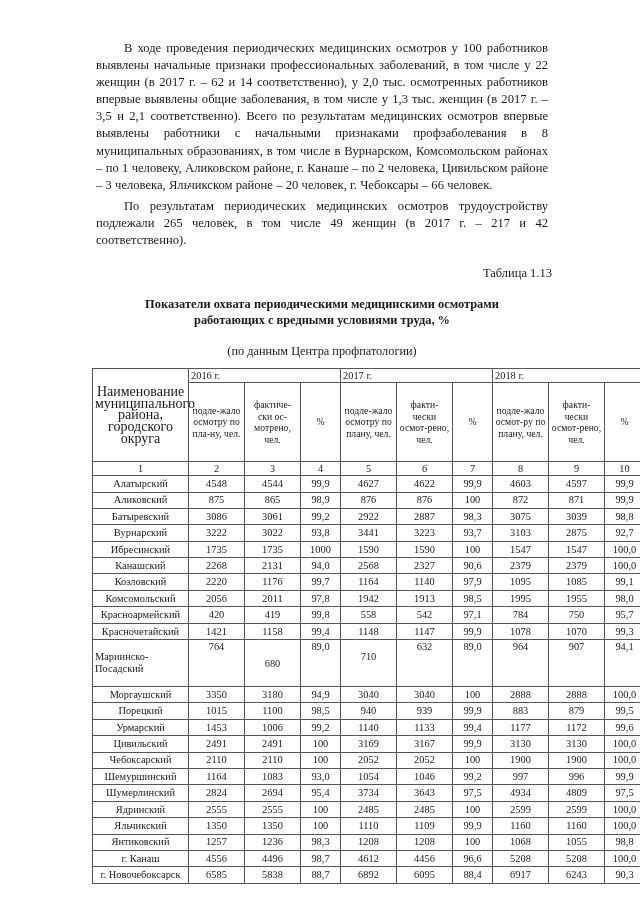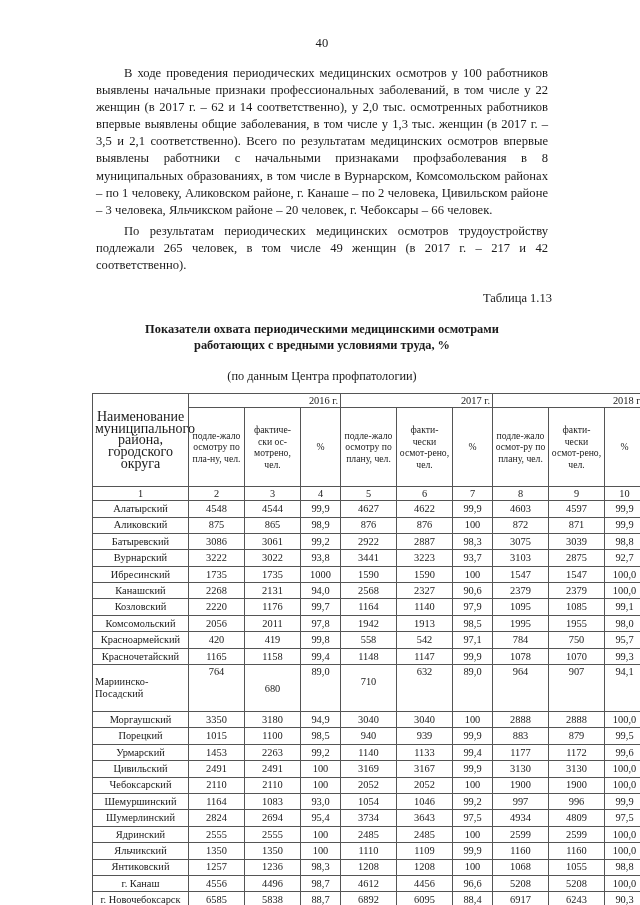--- a/index.html
+++ b/index.html
@@ -66,21 +66,21 @@
     margin: 0 auto;
   }
   table.data td, table.data th {
     border: 1px solid #555;
     padding: 0px 2px;
     vertical-align: middle;
     font-weight: normal;
     line-height: 11.6px;
   }
   th.grp {
-    text-align: right;
+    text-align: left;
     height: 13px;
     font-size: 10.4px;
   }
   th.sub {
     text-align: center;
     font-size: 9.7px;
     line-height: 11.2px;
     vertical-align: top;
     padding-top: 1px;
     height: 78px;
@@ -120,21 +120,20 @@
   .col-name { width: 96px; }
   .col-plan { width: 56px; }
   .col-fact { width: 56px; }
   .col-pct  { width: 40px; }
 </style>
 </head>
 <body>
 
 <div class="page">
 
-  <div class="page-number">40</div>
 
   <p class="body-text">В ходе проведения периодических медицинских осмотров у 100 работников выявлены начальные признаки профессиональных заболеваний, в том числе у 22 женщин (в 2017 г. – 62 и 14 соответственно), у 2,0 тыс. осмотренных работников впервые выявлены общие заболевания, в том числе у 1,3 тыс. женщин (в 2017 г. – 3,5 и 2,1 соответственно). Всего по результатам медицинских осмотров впервые выявлены работники с начальными признаками профзаболевания в 8 муниципальных образованиях, в том числе в Вурнарском, Комсомольском районах – по 1 человеку, Аликовском районе, г. Канаше – по 2 человека, Цивильском районе – 3 человека, Яльчикском районе – 20 человек, г. Чебоксары – 66 человек.</p>
   <p class="body-text">По результатам периодических медицинских осмотров трудоустройству подлежали 265 человек, в том числе 49 женщин (в 2017 г. – 217 и 42 соответственно).</p>
 
   <div class="table-label">Таблица 1.13</div>
 
   <div class="table-title">
     <div>Показатели охвата периодическими медицинскими осмотрами</div>
     <div>работающих с вредными условиями труда, %</div>
   </div>
@@ -288,21 +287,21 @@
           <td class="num">99,8</td>
           <td class="num">558</td>
           <td class="num">542</td>
           <td class="num">97,1</td>
           <td class="num">784</td>
           <td class="num">750</td>
           <td class="num">95,7</td>
         </tr>
         <tr>
           <td class="name">Красночетайский</td>
-          <td class="num">1165</td>
+          <td class="num">1421</td>
           <td class="num">1158</td>
           <td class="num">99,4</td>
           <td class="num">1148</td>
           <td class="num">1147</td>
           <td class="num">99,9</td>
           <td class="num">1078</td>
           <td class="num">1070</td>
           <td class="num">99,3</td>
         </tr>
         <tr>
@@ -337,21 +336,21 @@
           <td class="num">940</td>
           <td class="num">939</td>
           <td class="num">99,9</td>
           <td class="num">883</td>
           <td class="num">879</td>
           <td class="num">99,5</td>
         </tr>
         <tr>
           <td class="name">Урмарский</td>
           <td class="num">1453</td>
-          <td class="num">2263</td>
+          <td class="num">1006</td>
           <td class="num">99,2</td>
           <td class="num">1140</td>
           <td class="num">1133</td>
           <td class="num">99,4</td>
           <td class="num">1177</td>
           <td class="num">1172</td>
           <td class="num">99,6</td>
         </tr>
         <tr>
           <td class="name">Цивильский</td>

